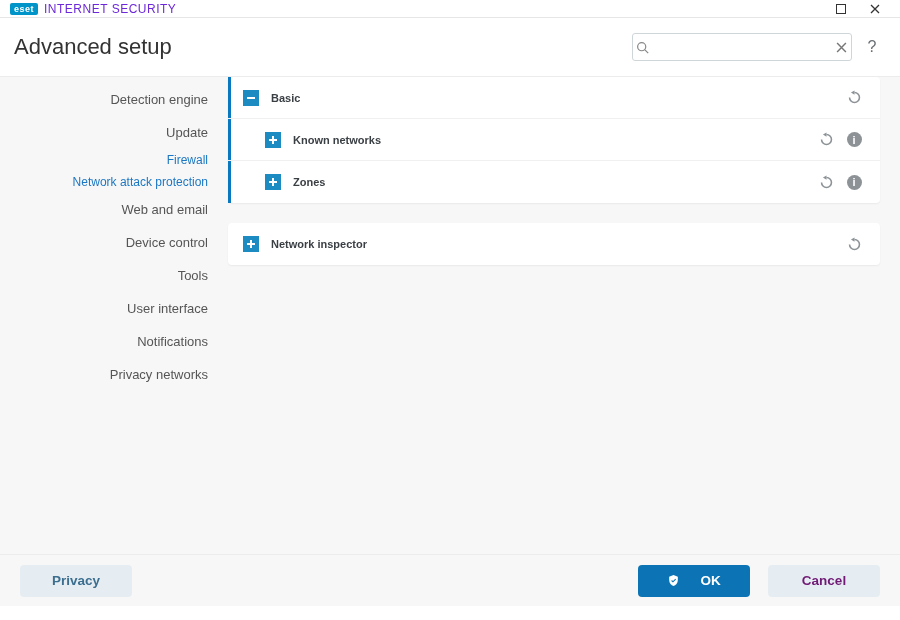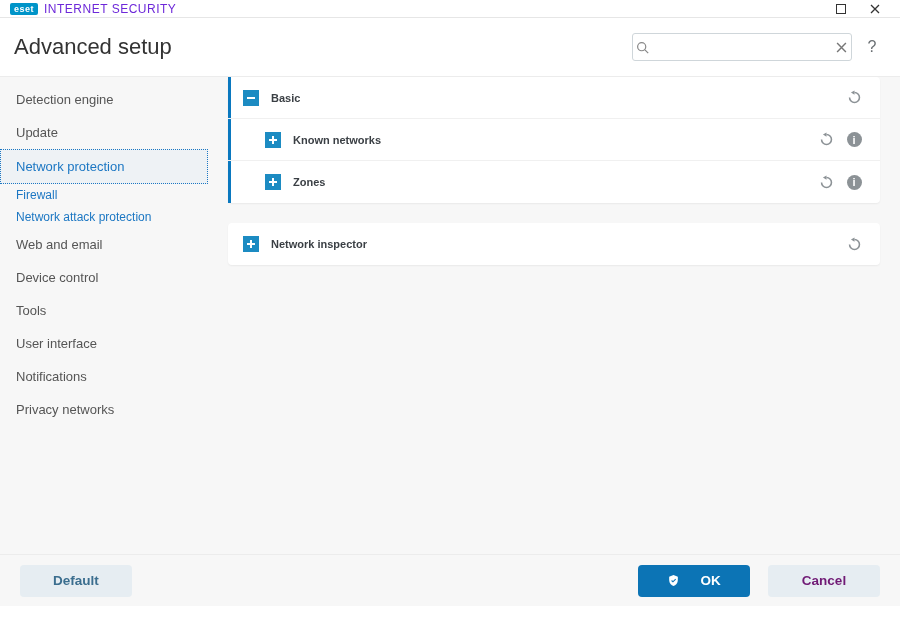--- a/index.html
+++ b/index.html
@@ -29,21 +29,21 @@
     width: 220px; height: 28px; border: 1px solid #cfd6da; border-radius: 3px;
     display: flex; align-items: center; background: #fff;
   }
   .search-wrap .s-icon { width: 26px; display: flex; align-items: center; justify-content: center; color: #888; }
   .search-wrap input { flex: 1; border: none; outline: none; font-size: 13px; background: transparent; }
   .search-wrap .clear { width: 26px; display: flex; align-items: center; justify-content: center; color: #777; cursor: pointer; }
   .help-btn { width: 28px; height: 28px; display: flex; align-items: center; justify-content: center; font-size: 16px; color: #6a6f73; margin-left: 6px; cursor: pointer; }
 
   
   .body { display: flex; height: calc(620px - 32px - 58px - 52px); background: #f7f7f7; border-top: 1px solid #ececec; }
-  .sidebar { width: 218px; padding: 6px 10px 0 0; background: #f7f7f7; }
+  .sidebar { width: 218px; padding: 6px 10px 0 0; background: #f7f7f7; text-align: right; }
   .side-item {
     display: block; padding: 9px 0 9px 16px; color: #555; cursor: pointer;
   }
   .side-item.active {
     color: #1c77c3; border: 1px dotted #1c77c3; background: #eef2f5; padding-left: 15px;
   }
   .side-sub { padding: 4px 0 4px 16px; color: #1c77c3; font-size: 12px; cursor: pointer; }
 
   .content { flex: 1; padding: 0 20px 0 10px; background: #f7f7f7; }
 
@@ -117,21 +117,20 @@
     </span>
   </div>
   <div class="help-btn">?</div>
 </div>
 
 <div class="body">
 
   <div class="sidebar">
     <div class="side-item">Detection engine</div>
     <div class="side-item">Update</div>
-    <div class="side-item active">Network protection</div>
     <div class="side-sub">Firewall</div>
     <div class="side-sub">Network attack protection</div>
     <div class="side-item">Web and email</div>
     <div class="side-item">Device control</div>
     <div class="side-item">Tools</div>
     <div class="side-item">User interface</div>
     <div class="side-item">Notifications</div>
     <div class="side-item">Privacy networks</div>
   </div>
 
@@ -212,21 +211,21 @@
               <path d="M12 2 L12 8 L7 5 Z" fill="#8c9296"></path>
             </svg>
         </div>
       </div>
     </div>
 
   </div>
 </div>
 
 <div class="footer">
-  <div class="btn btn-default">Default</div>
+  <div class="btn btn-default">Privacy</div>
   <div class="btn btn-ok">
     <svg viewBox="0 0 24 24">
         <path d="M12 2 L20 5 V11 C20 17 16 21 12 22 C8 21 4 17 4 11 V5 Z" fill="#fff"></path>
         <path d="M8.5 12 L11 14.5 L16 9.5" fill="none" stroke="#0c74b5" stroke-width="2"></path>
       </svg>
     <span>OK</span>
   </div>
   <div class="btn btn-cancel">Cancel</div>
 </div>
 

